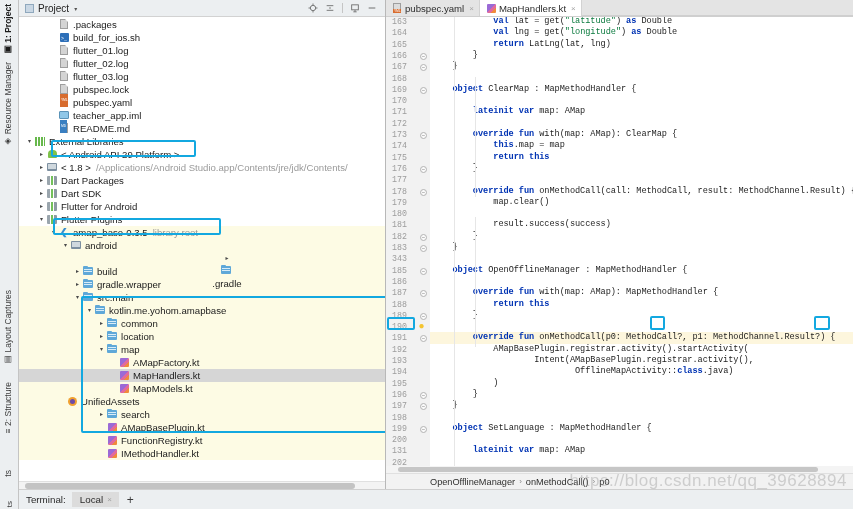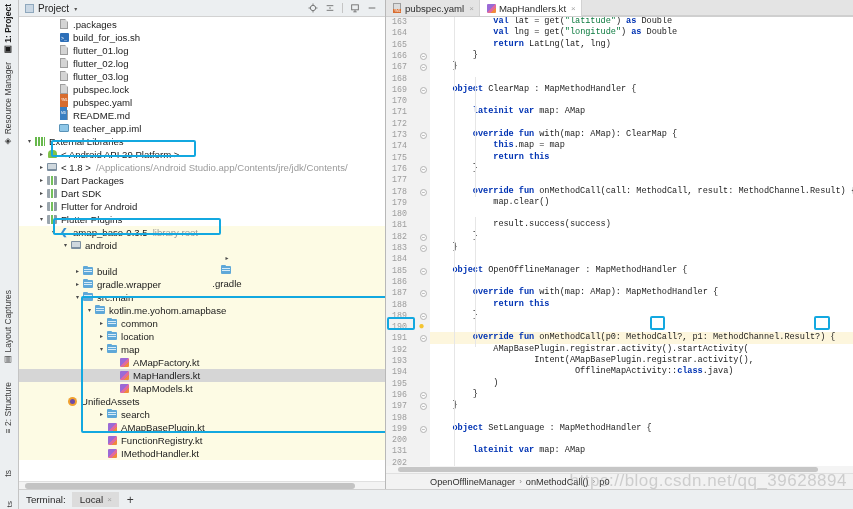--- a/index.html
+++ b/index.html
@@ -446,30 +446,30 @@
             <div class="row" style="padding-left: 30px;">
               <span class="arrow none">·</span>
               <span class="ico">
                 <span class="ic-yaml"></span>
               </span>
               <span class="lbl">pubspec.yaml</span>
             </div>
             <div class="row" style="padding-left: 30px;">
               <span class="arrow none">·</span>
               <span class="ico">
+                <span class="ic-iml"></span>
+              </span>
+              <span class="lbl">teacher_app.iml</span>
+            </div>
+            <div class="row" style="padding-left: 30px;">
+              <span class="arrow none">·</span>
+              <span class="ico">
                 <span class="ic-md"></span>
               </span>
               <span class="lbl">README.md</span>
-            </div>
-            <div class="row" style="padding-left: 30px;">
-              <span class="arrow none">·</span>
-              <span class="ico">
-                <span class="ic-iml"></span>
-              </span>
-              <span class="lbl">teacher_app.iml</span>
             </div>
             <div class="row" style="padding-left: 6px;">
               <span class="arrow">▾</span>
               <span class="ico">
                 <span class="ic-extlib"></span>
               </span>
               <span class="lbl">External Libraries</span>
             </div>
             <div class="row" style="padding-left: 18px;">
               <span class="arrow">▸</span>
@@ -696,21 +696,21 @@
             <div class="gut-num" style="top: 157.2px;">177</div>
             <div class="gut-num" style="top: 168.5px;">178</div>
             <div class="fold" style="top: 169.5px;"><span class="fbox">−</span></div>
             <div class="gut-num" style="top: 179.8px;">179</div>
             <div class="gut-num" style="top: 191.1px;">180</div>
             <div class="gut-num" style="top: 202.4px;">181</div>
             <div class="gut-num" style="top: 213.7px;">182</div>
             <div class="fold" style="top: 214.7px;"><span class="fbox">−</span></div>
             <div class="gut-num" style="top: 225px;">183</div>
             <div class="fold" style="top: 226px;"><span class="fbox">−</span></div>
-            <div class="gut-num" style="top: 236.3px;">184</div>
+            <div class="gut-num" style="top: 236.3px;">343</div>
             <div class="gut-num" style="top: 247.6px;">185</div>
             <div class="fold" style="top: 248.6px;"><span class="fbox">−</span></div>
             <div class="gut-num" style="top: 258.9px;">186</div>
             <div class="gut-num" style="top: 270.2px;">187</div>
             <div class="fold" style="top: 271.2px;"><span class="fbox">−</span></div>
             <div class="gut-num" style="top: 281.5px;">188</div>
             <div class="gut-num" style="top: 292.8px;">189</div>
             <div class="fold" style="top: 293.8px;"><span class="fbox">−</span></div>
             <div class="gut-num" style="top: 304.1px;">190</div>
             <div class="bulb" style="top: 303.1px; color: rgb(244, 196, 48);">●</div>

